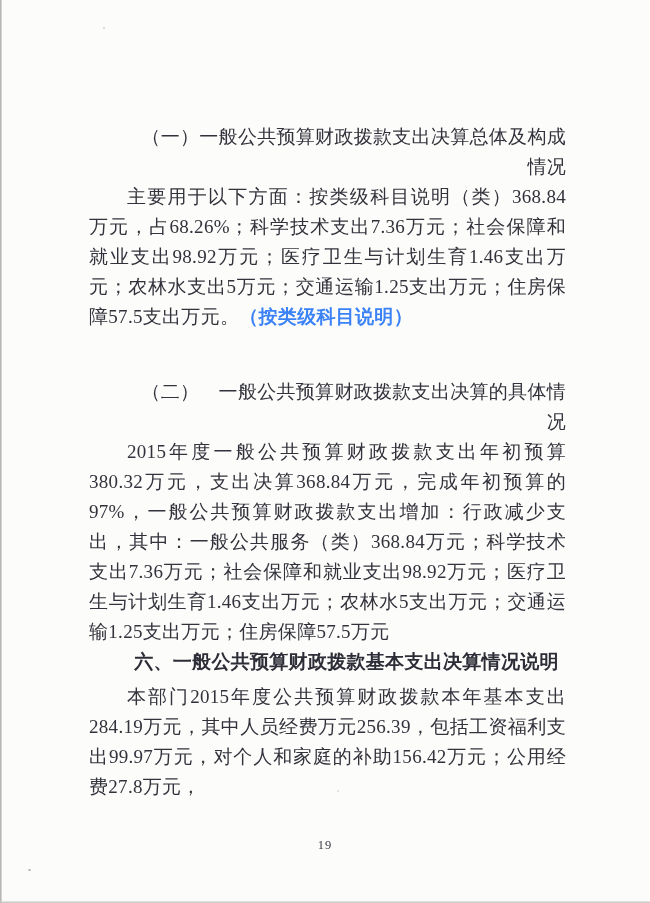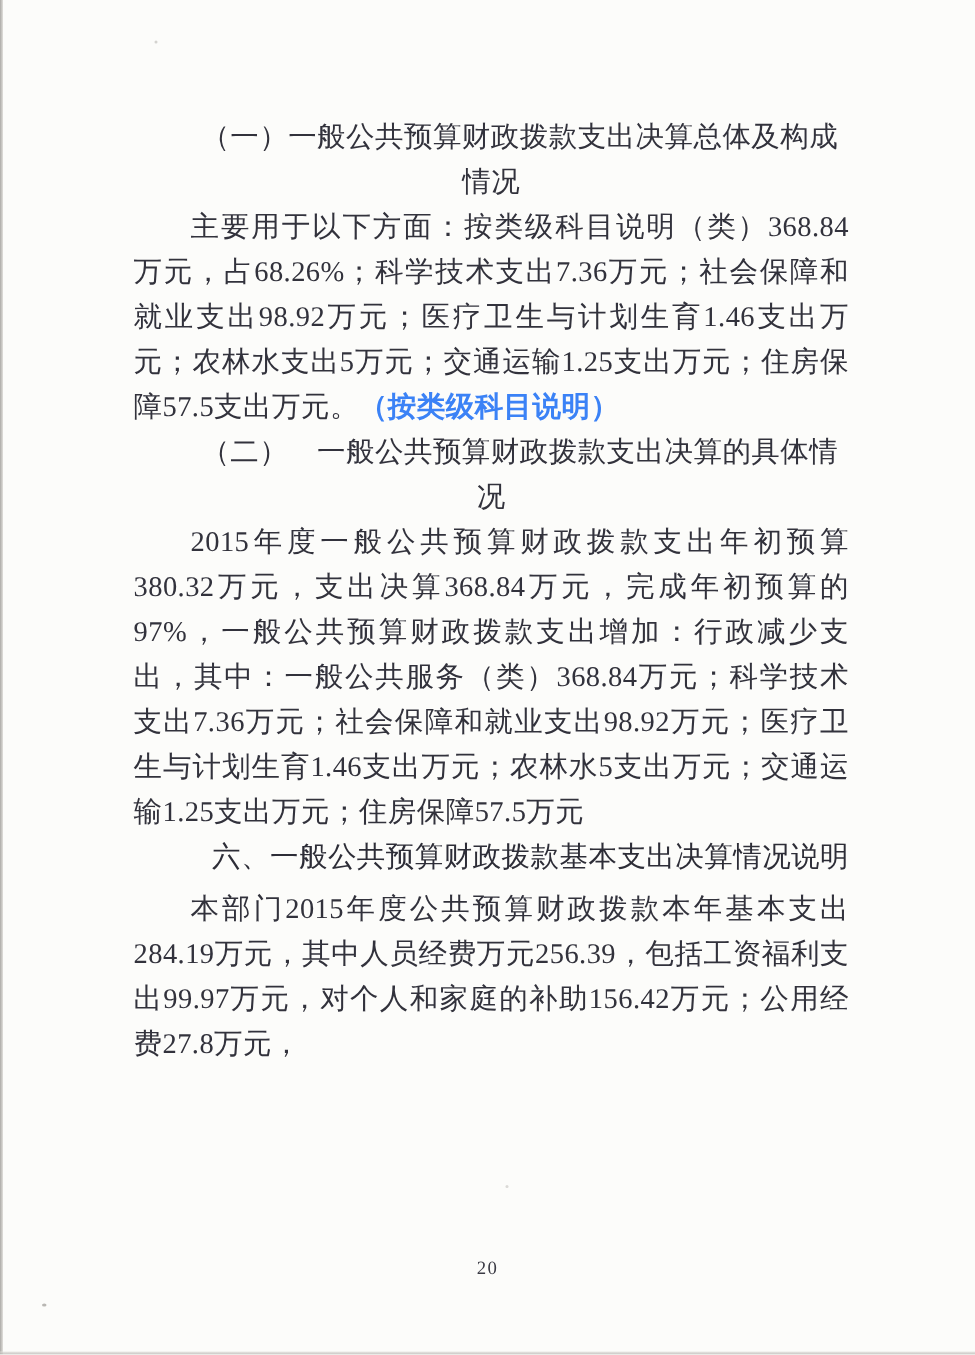--- a/index.html
+++ b/index.html
@@ -50,25 +50,26 @@
   .doc-body p {
     margin: 0;
     font-size: 19px;
     line-height: 30px;
     text-indent: 2em;
     text-align: justify;
     text-justify: inter-ideograph;
     letter-spacing: 0.3px;
   }
   p.heading-plain {
-    text-align: center;
+    text-align: right;
+    margin-top: 45px;
   }
   p.heading-bold {
-    font-weight: normal;
-    text-align: right;
+    font-weight: bold;
+    text-align: center;
     color: #2d2d37;
   }
   .note-bold {
     font-weight: bold;
     color: #3b82f6;
   }
   p.last-para {
     margin-top: 5px;
   }
   .page-number {
@@ -104,15 +105,15 @@
 
     <p>2015年度一般公共预算财政拨款支出年初预算380.32万元，支出决算368.84万元，完成年初预算的97%，一般公共预算财政拨款支出增加：行政减少支出，其中：一般公共服务（类）368.84万元；科学技术支出7.36万元；社会保障和就业支出98.92万元；医疗卫生与计划生育1.46支出万元；农林水5支出万元；交通运输1.25支出万元；住房保障57.5万元</p>
 
     <p class="heading-bold">六、一般公共预算财政拨款基本支出决算情况说明</p>
 
 
     <p class="last-para">本部门2015年度公共预算财政拨款本年基本支出284.19万元，其中人员经费万元256.39，包括工资福利支出99.97万元，对个人和家庭的补助156.42万元；公用经费27.8万元，</p>
 
   </div>
 
-  <div class="page-number">20</div>
+  <div class="page-number">19</div>
 
 </div>
 
 </body></html>

